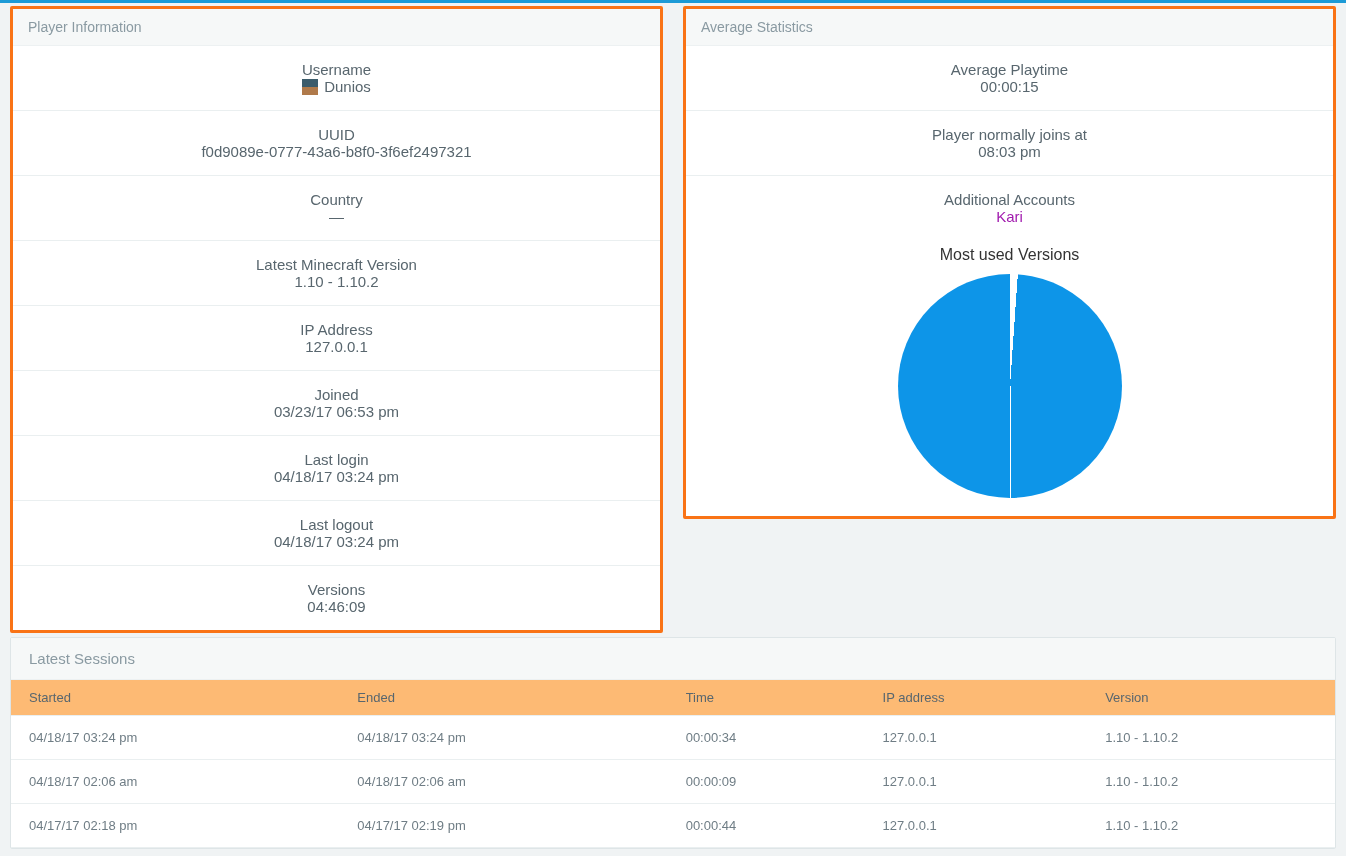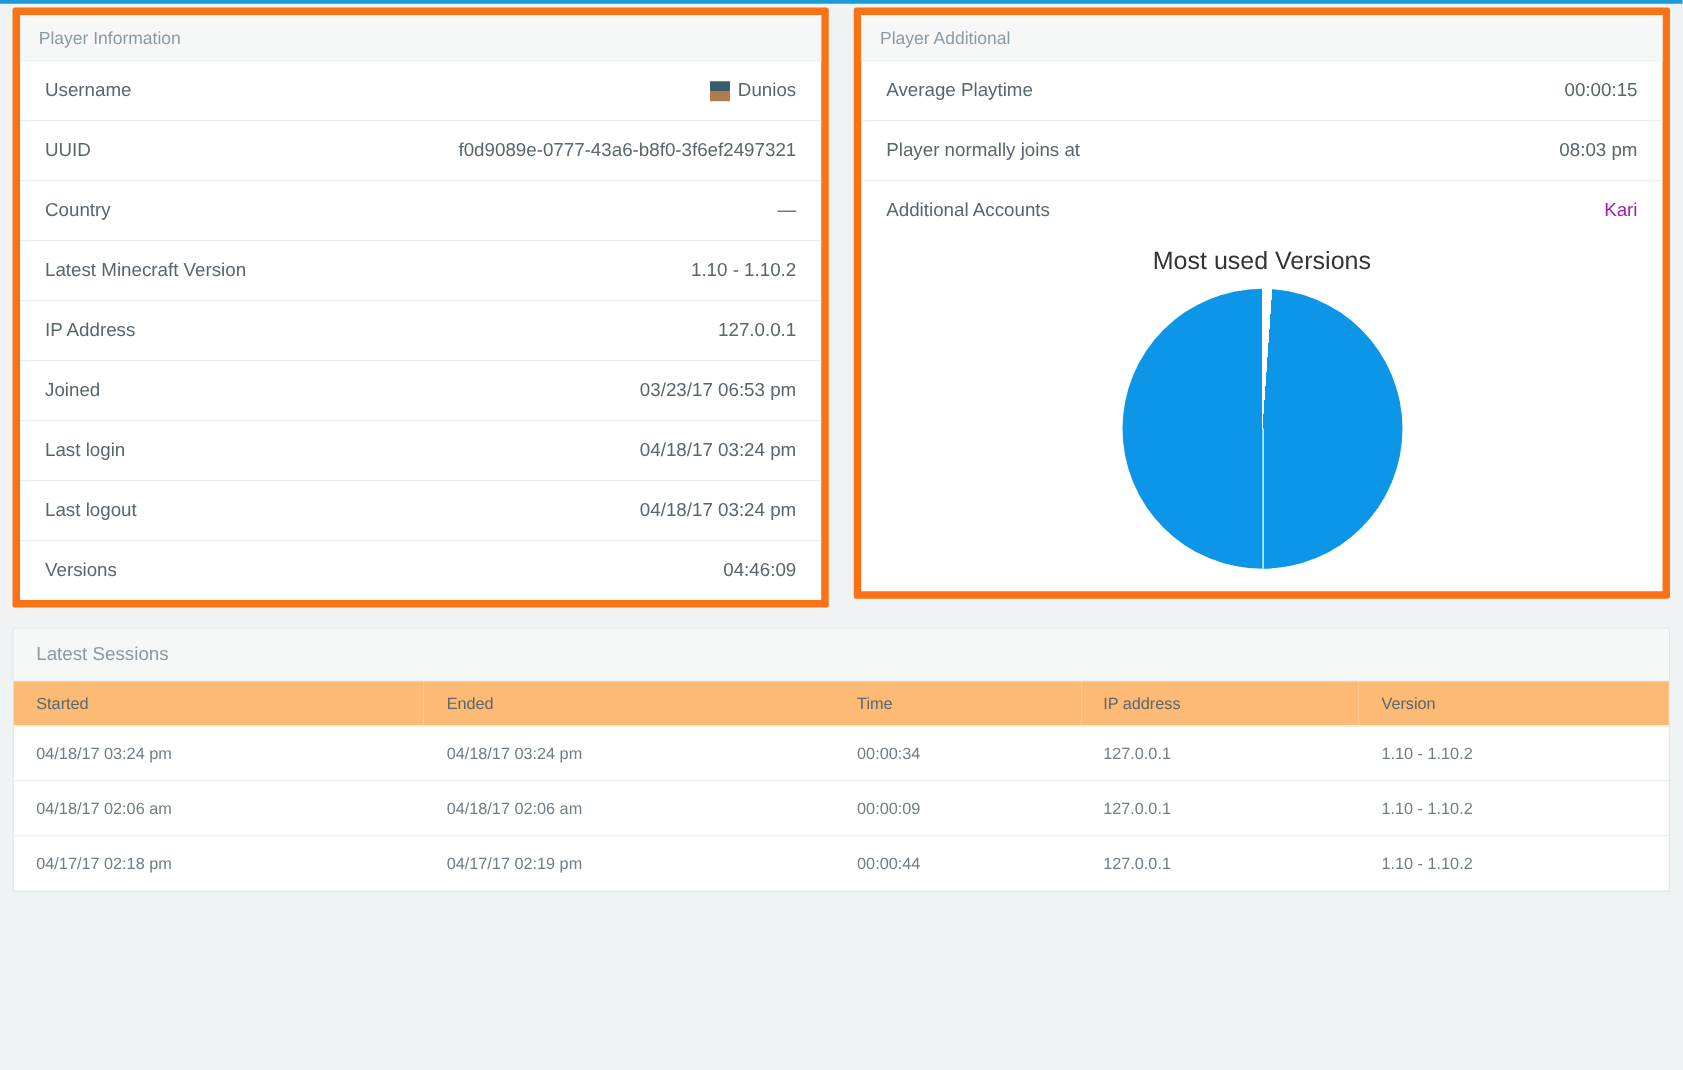--- a/index.html
+++ b/index.html
@@ -8,52 +8,53 @@
     background: #f0f3f4;
     color: #58666e;
     font-size: 14px;
     padding: 3px 0 0 0;
     border-top: 3px solid #1c9ad6;
   }
   .row { display: flex; gap: 20px; padding: 0 10px; }
   .col { flex: 1; }
   .panel {
     background: #fff;
-    border: 6px solid #f97316;
+    border: 3px solid #f97316;
     border-radius: 2px;
-    margin-bottom: 16px;
+    margin-bottom: 4px;
   }
   .panel-heading {
     background: #f6f8f8;
     border-bottom: 1px solid #edf1f2;
     padding: 10px 15px;
     font-size: 14px;
     color: #8a9aa2;
   }
   .list-group { }
   .list-group-item {
     display: flex;
     justify-content: space-between;
     align-items: center;
     padding: 15px 20px;
     border-bottom: 1px solid #eaeff0;
     font-size: 15px;
     color: #58666e;
+    flex-direction: column;
   }
   .list-group-item:last-child { border-bottom: none; }
   .link { color: #a21caf; text-decoration: none; cursor: pointer; }
   .avatar {
     width: 16px; height: 16px;
     display: inline-block;
     vertical-align: middle;
     margin-right: 6px;
     background: linear-gradient(to bottom, #3b5c6b 0%, #3b5c6b 50%, #b07a4a 50%, #b07a4a 100%);
   }
   .chart-wrap { text-align: center; padding-bottom: 18px; }
-  .chart-title { font-size: 20px; color: #333; margin: 6px 0 10px; }
+  .chart-title { font-size: 16px; color: #333; margin: 6px 0 10px; }
   .pie {
     width: 224px; height: 224px; margin: 0 auto; border-radius: 50%;
     background: conic-gradient(#fff 0deg 4deg, #0d95e8 4deg 360deg);
     position: relative;
   }
   .pie::after{
     content:""; position:absolute; left:50%; top:50%;
     width:1px; height:50%; background:#fff; transform-origin:top;
   }
   .full { padding: 0 10px; }
@@ -138,21 +139,21 @@
             <span class="val-right">
               <span>04:46:09</span>
             </span>
           </div>
         </div>
     </div>
   </div>
 
   <div class="col">
     <div class="panel">
-      <div class="panel-heading">Player Additional</div>
+      <div class="panel-heading">Average Statistics</div>
       <div class="list-group" id="player-stats-list">
           <div class="list-group-item">
             <span>Average Playtime</span>
             <span>00:00:15</span>
           </div>
           <div class="list-group-item">
             <span>Player normally joins at</span>
             <span>08:03 pm</span>
           </div>
           <div class="list-group-item">

